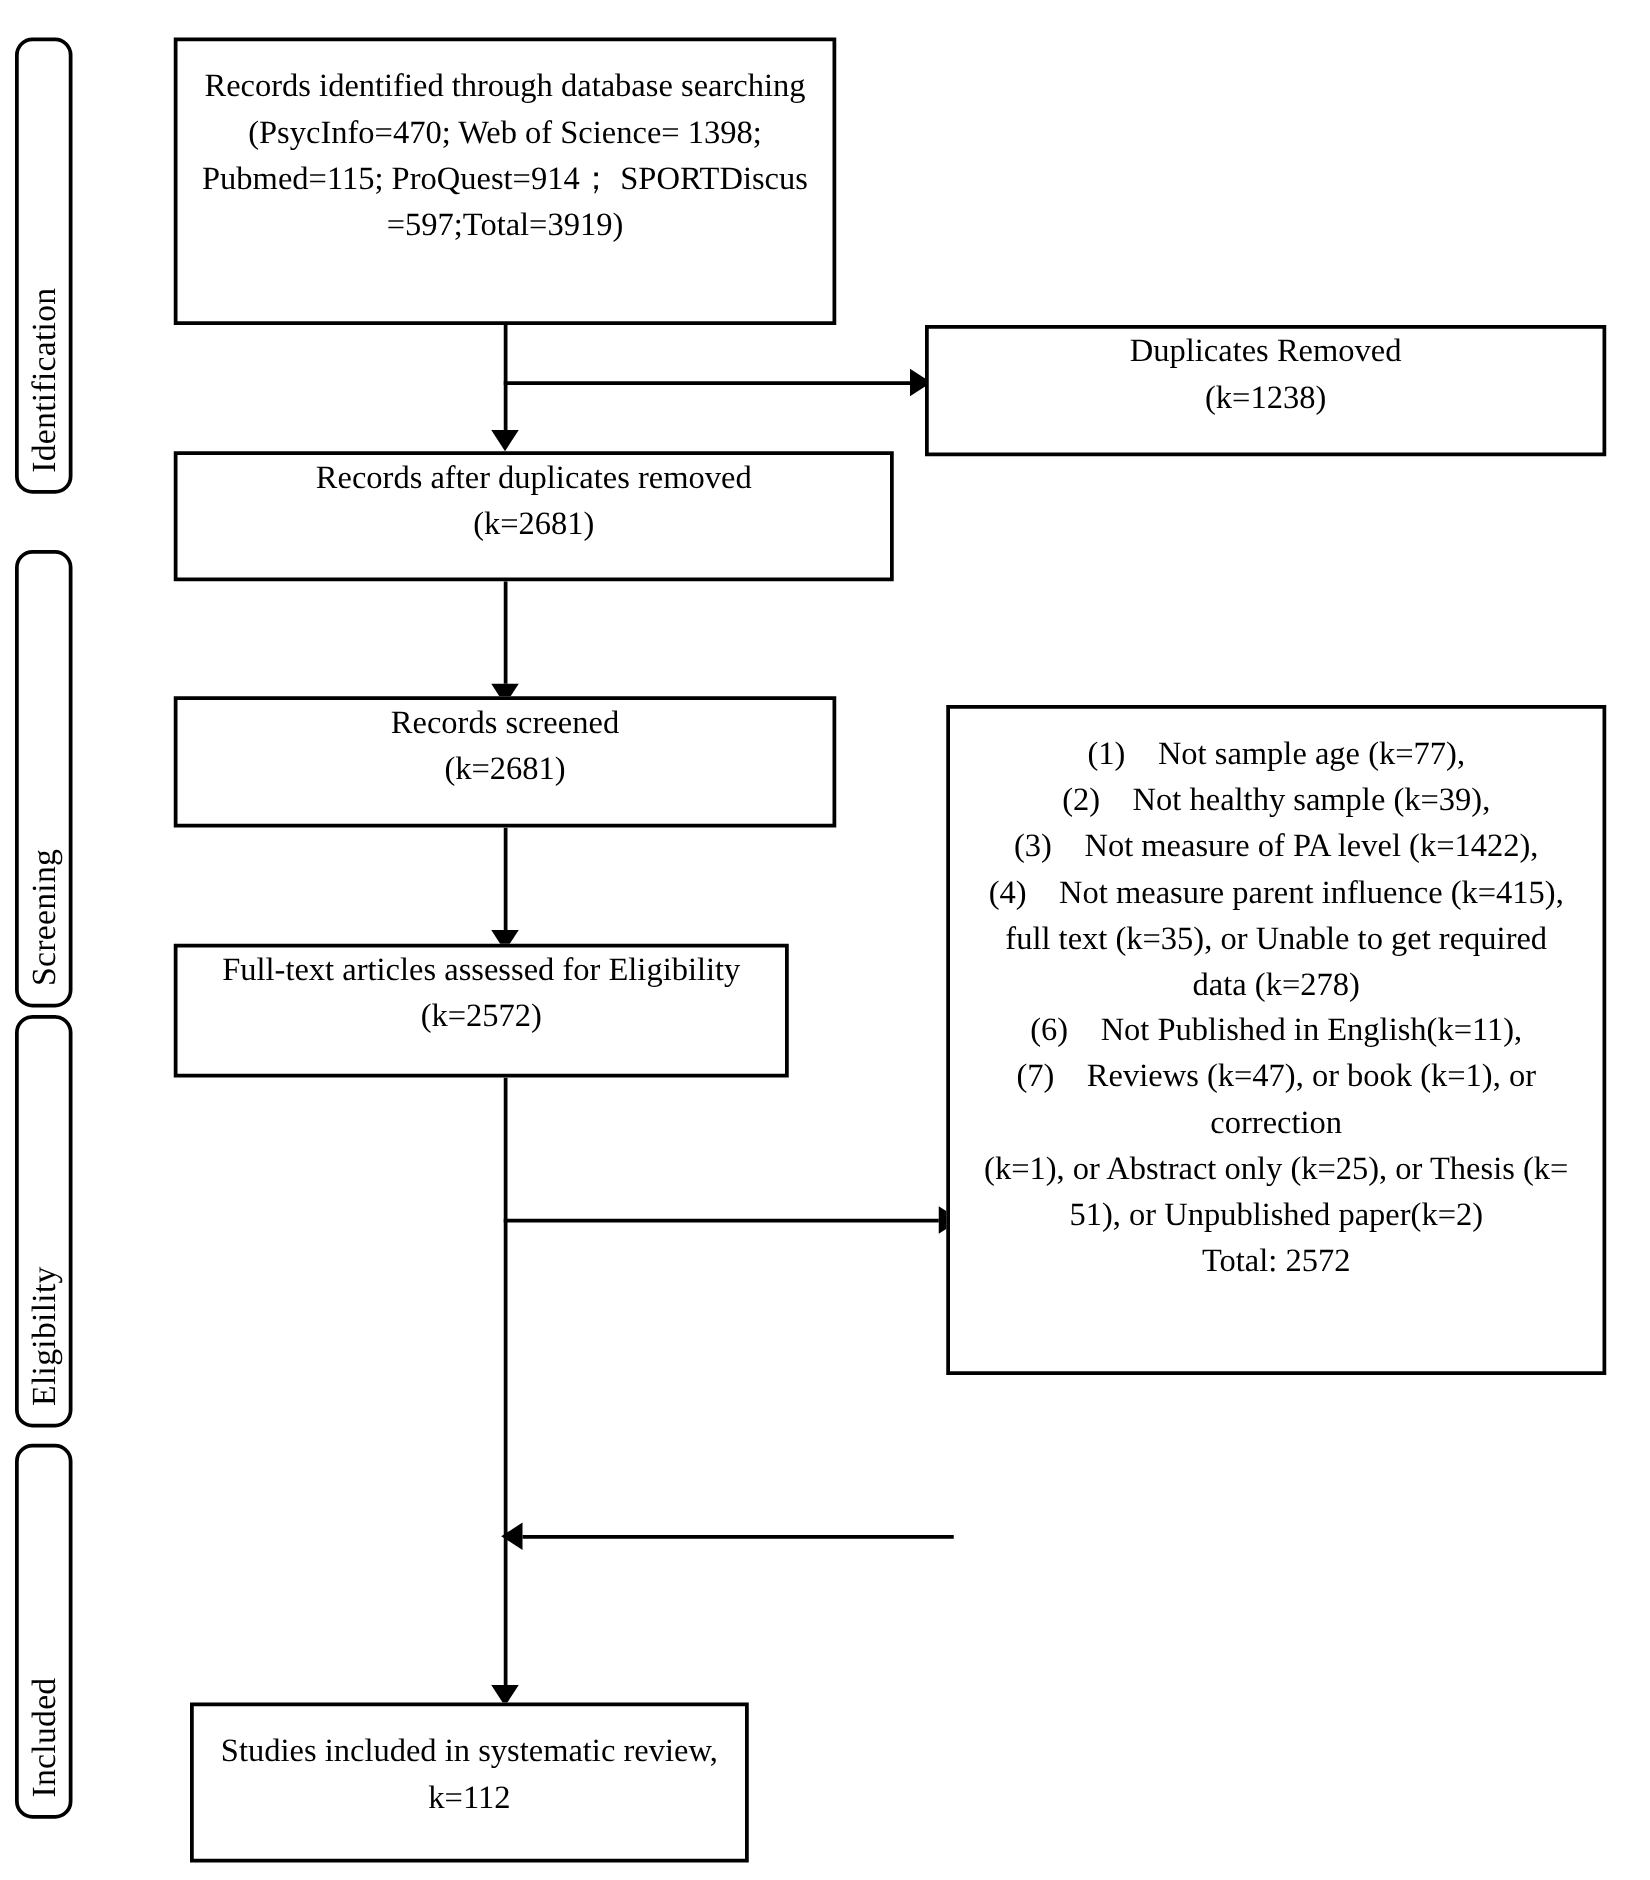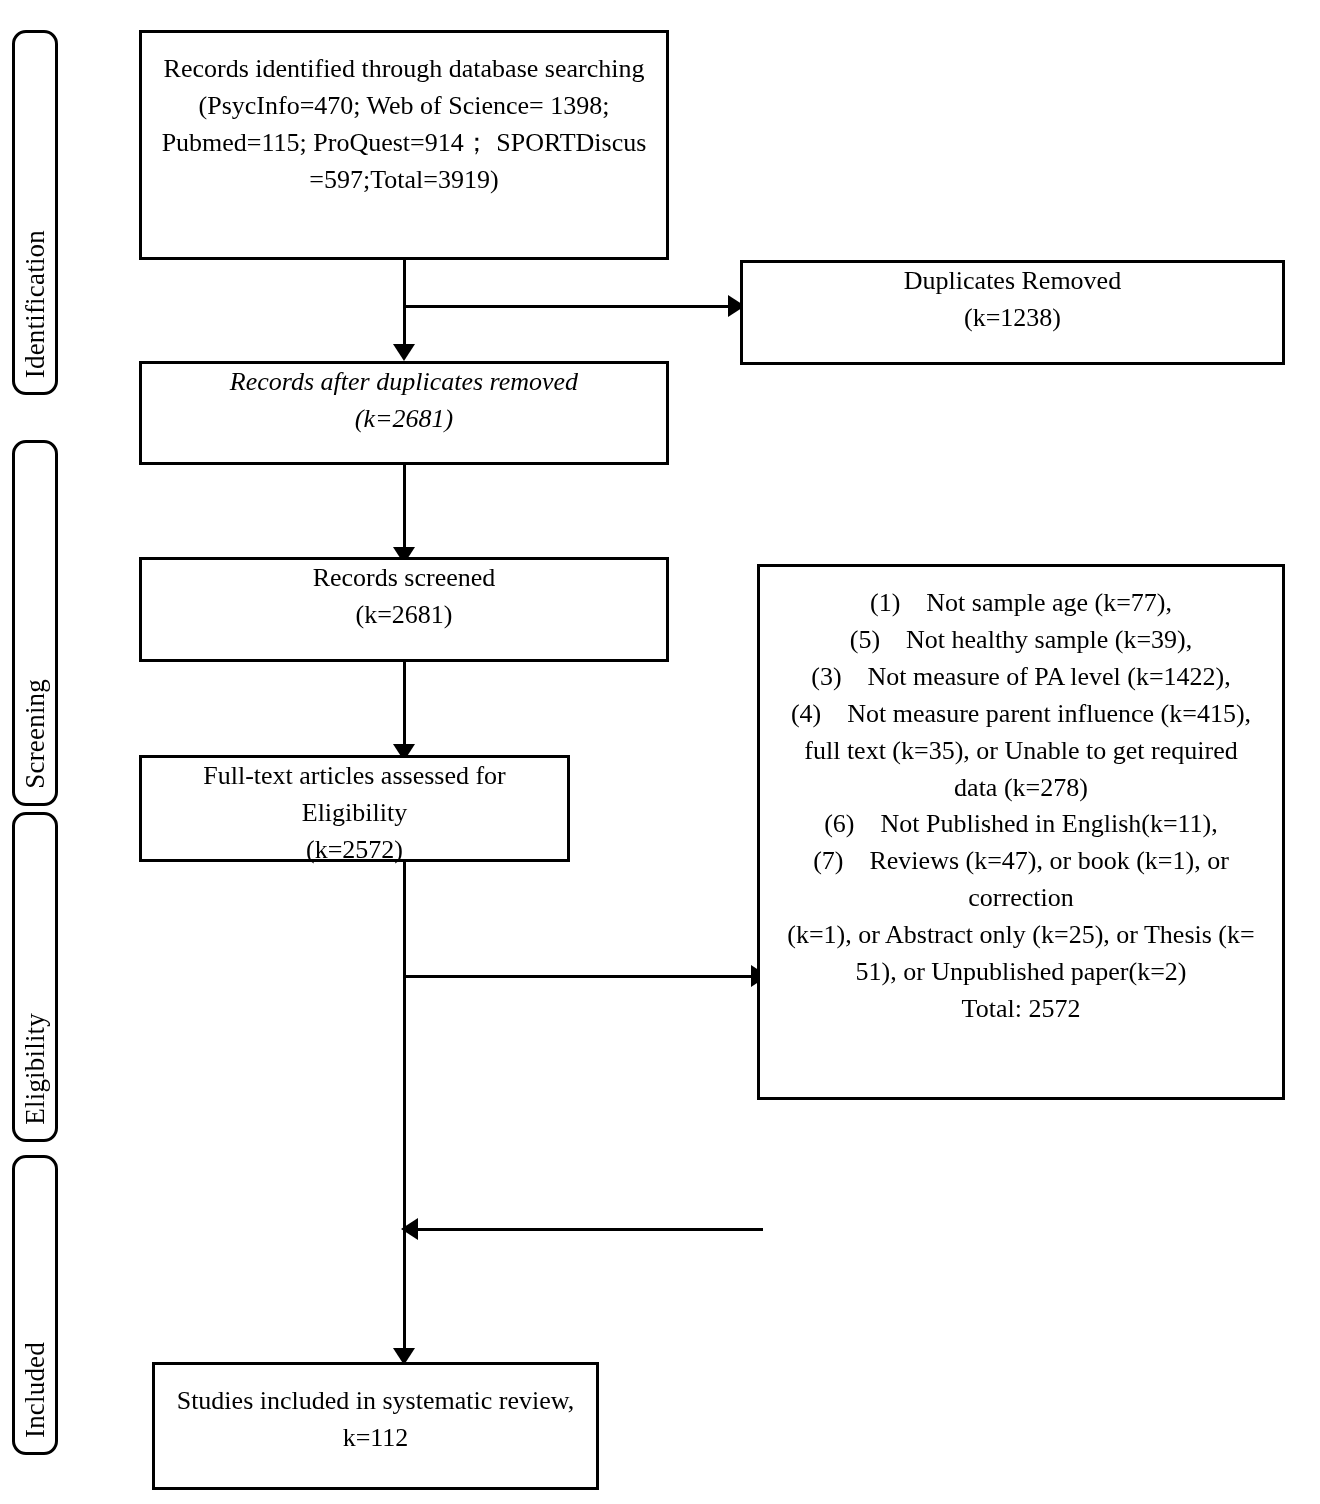--- a/index.html
+++ b/index.html
@@ -145,45 +145,45 @@
     </div>
   </div>
 
   <div class="box v-center" style="left:740px; top:260px; width:545px; height:105px;">
     <div class="box-inner">
       <span class="ln">Duplicates Removed</span>
       <span class="ln">(k=1238)</span>
     </div>
   </div>
 
-  <div class="box v-center" style="left:139px; top:361px; width:530px; height:104px;font-style:italic;">
+  <div class="box v-center" style="left:139px; top:361px; width:576px; height:104px;">
     <div class="box-inner">
       <span class="ln">Records after duplicates removed</span>
       <span class="ln">(k=2681)</span>
     </div>
   </div>
 
   <div class="box v-center" style="left:139px; top:557px; width:530px; height:105px;">
     <div class="box-inner">
       <span class="ln">Records screened</span>
       <span class="ln">(k=2681)</span>
     </div>
   </div>
 
-  <div class="box v-center" style="left:139px; top:755px; width:431px; height:107px;">
+  <div class="box v-center" style="left:139px; top:755px; width:492px; height:107px;">
     <div class="box-inner">
       <span class="ln">Full-text articles assessed for Eligibility</span>
       <span class="ln">(k=2572)</span>
     </div>
   </div>
 
   <div class="box v-top" style="left:757px; top:564px; width:528px; height:536px;">
     <div class="box-inner">
       <span class="ln">(1) Not sample age (k=77),</span>
-      <span class="ln">(5) Not healthy sample (k=39),</span>
+      <span class="ln">(2) Not healthy sample (k=39),</span>
       <span class="ln">(3) Not measure of PA level (k=1422),</span>
       <span class="ln">(4) Not measure parent influence (k=415),</span>
       <span class="ln">full text (k=35), or Unable to get required</span>
       <span class="ln">data (k=278)</span>
       <span class="ln">(6) Not Published in English(k=11),</span>
       <span class="ln">(7) Reviews (k=47), or book (k=1), or correction</span>
       <span class="ln">(k=1), or Abstract only (k=25), or Thesis (k=</span>
       <span class="ln">51), or Unpublished paper(k=2)</span>
       <span class="ln">Total: 2572</span>
     </div>

